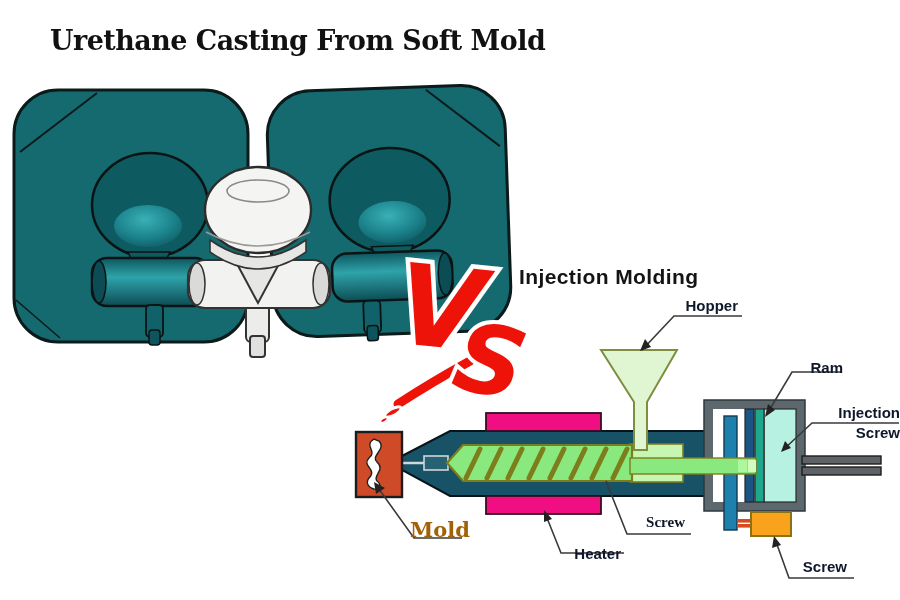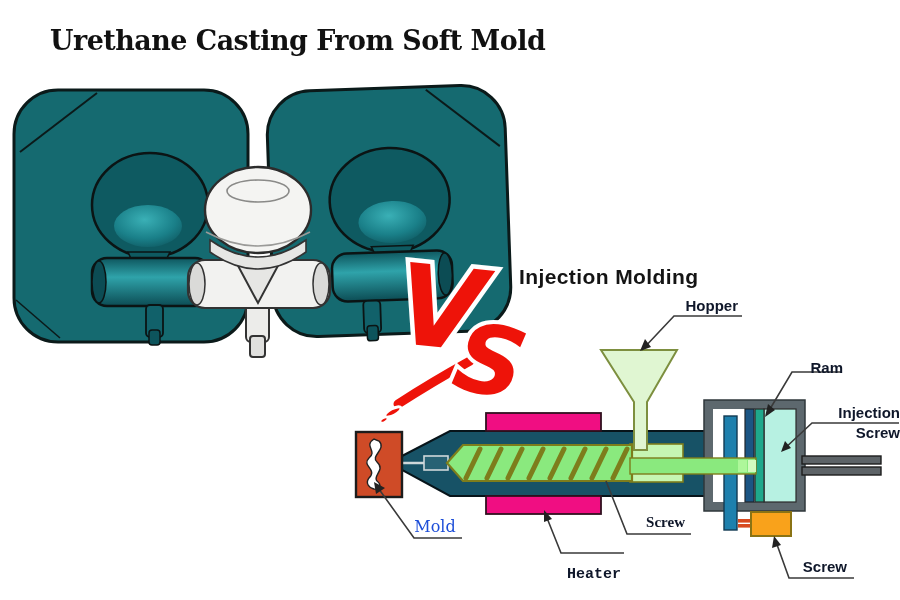--- a/index.html
+++ b/index.html
@@ -4,21 +4,21 @@
 <style>
   html,body{margin:0;padding:0;background:#fff;}
   .canvas{position:relative;width:900px;height:600px;background:#ffffff;overflow:hidden;
           font-family:"Liberation Sans", sans-serif;}
   #scene{position:absolute;left:0;top:0;}
   .txt{position:absolute;color:#1b1b1b;line-height:1.05;white-space:nowrap;}
   .main-title{left:50px;top:26px;font-family:"DejaVu Serif", serif;font-weight:700;
               font-size:28px;color:#111;letter-spacing:-0.5px;transform:scaleX(.96);transform-origin:left top;}
   .section-heading{left:519px;top:242px;font-weight:700;font-size:21px;color:#141414;letter-spacing:.4px;margin-top:24px;}
   .comp{font-weight:700;font-size:15px;text-align:right;color:#0f172a;}
-  .comp-serif{font-family:"DejaVu Serif", serif;font-weight:400;font-size:16px;text-align:center;color:#1d4ed8;}
+  .comp-serif{font-family:"DejaVu Serif", serif;font-weight:700;font-size:21px;text-align:center;color:#a16207;}
 </style>
 </head>
 <body>
 
 <div class="canvas">
 
 <svg id="scene" width="900" height="600" viewBox="0 0 900 600">
   <defs>
     <radialGradient id="cavGrad" cx="45%" cy="35%" r="75%">
       <stop offset="0%" stop-color="#3ab0b6"></stop>
@@ -149,16 +149,16 @@
 </svg>
 
   <div class="txt main-title">Urethane Casting From Soft Mold</div>
   <div class="txt section-heading">Injection Molding</div>
 
   <div class="txt comp" style="left:666px;top:298px;width:72px;">Hopper</div>
   <div class="txt comp" style="left:795px;top:360px;width:48px;">Ram</div>
   <div class="txt comp" style="left:812px;top:405px;width:88px;">Injection</div>
   <div class="txt comp" style="left:812px;top:425px;width:88px;">Screw</div>
   <div class="txt comp-serif" style="left:410px;top:519px;width:50px;">Mold</div>
-  <div class="txt comp" style="left:563px;top:567px;width:58px;font-family:Liberation Mono, monospace;">Heater</div>
+  <div class="txt comp" style="left:563px;top:546px;width:58px;">Heater</div>
   <div class="txt comp" style="left:629px;top:515px;width:56px;font-family:Liberation Serif, serif;">Screw</div>
   <div class="txt comp" style="left:791px;top:559px;width:56px;">Screw</div>
 </div>
 
 </body></html>

